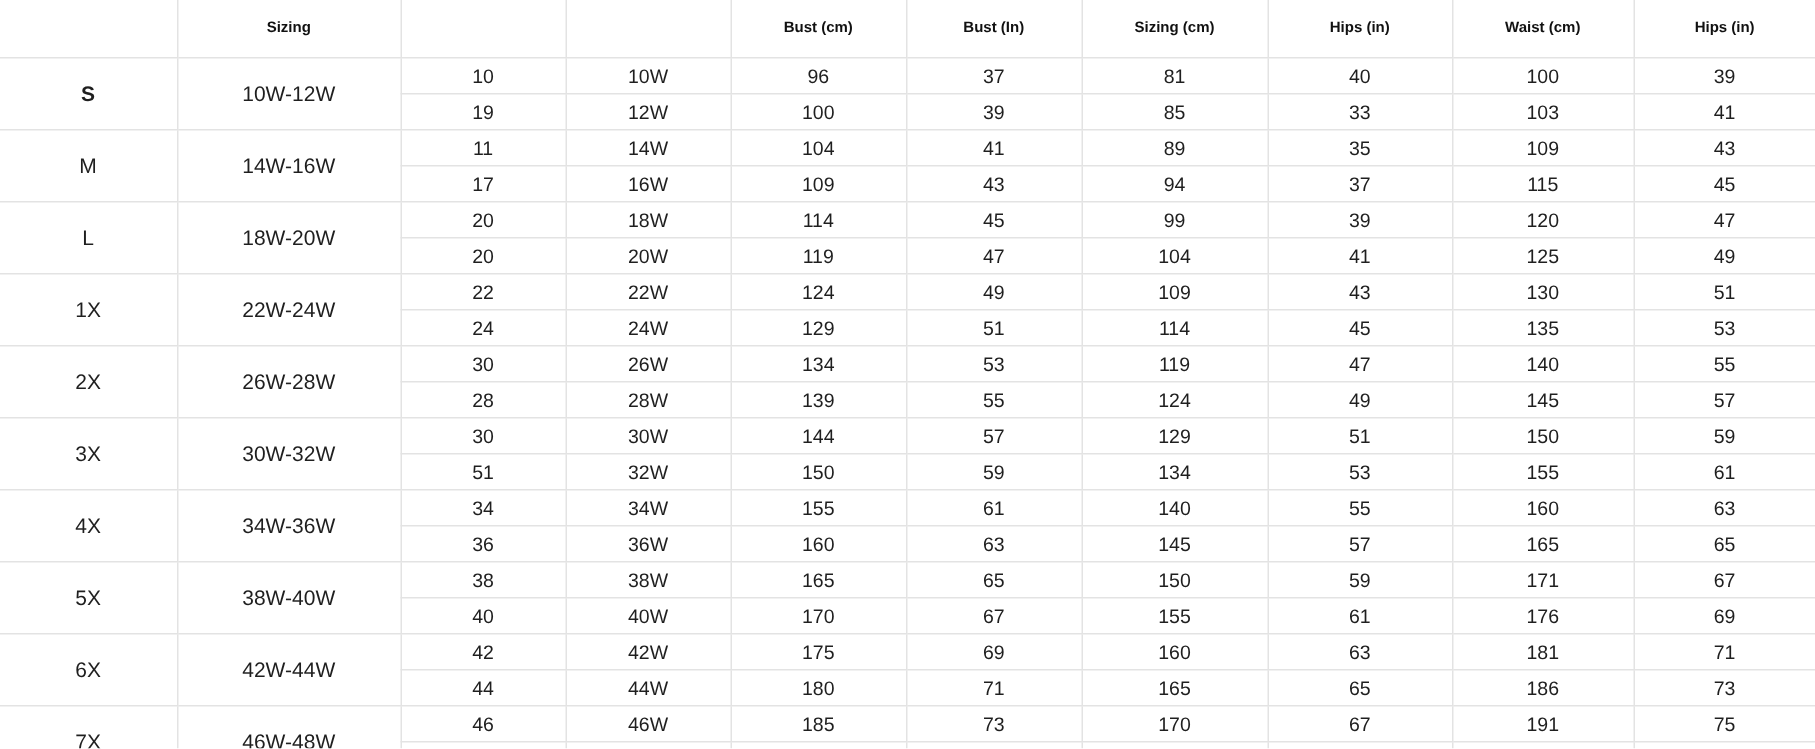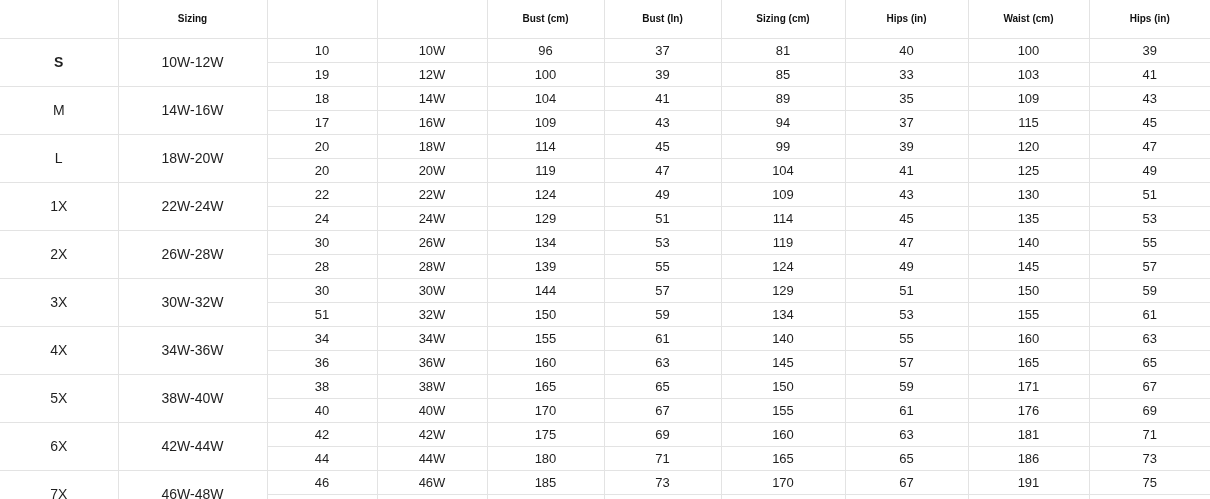--- a/index.html
+++ b/index.html
@@ -125,21 +125,21 @@
           <td>100</td>
           <td>39</td>
           <td>85</td>
           <td>33</td>
           <td>103</td>
           <td class="last">41</td>
         </tr>
         <tr>
           <td class="size-cell" rowspan="2">M</td>
           <td class="sizing-cell" rowspan="2">14W-16W</td>
-          <td>18</td>
+          <td>11</td>
           <td>14W</td>
           <td>104</td>
           <td>41</td>
           <td>89</td>
           <td>35</td>
           <td>109</td>
           <td class="last">43</td>
         </tr>
         <tr>
           <td>17</td>

